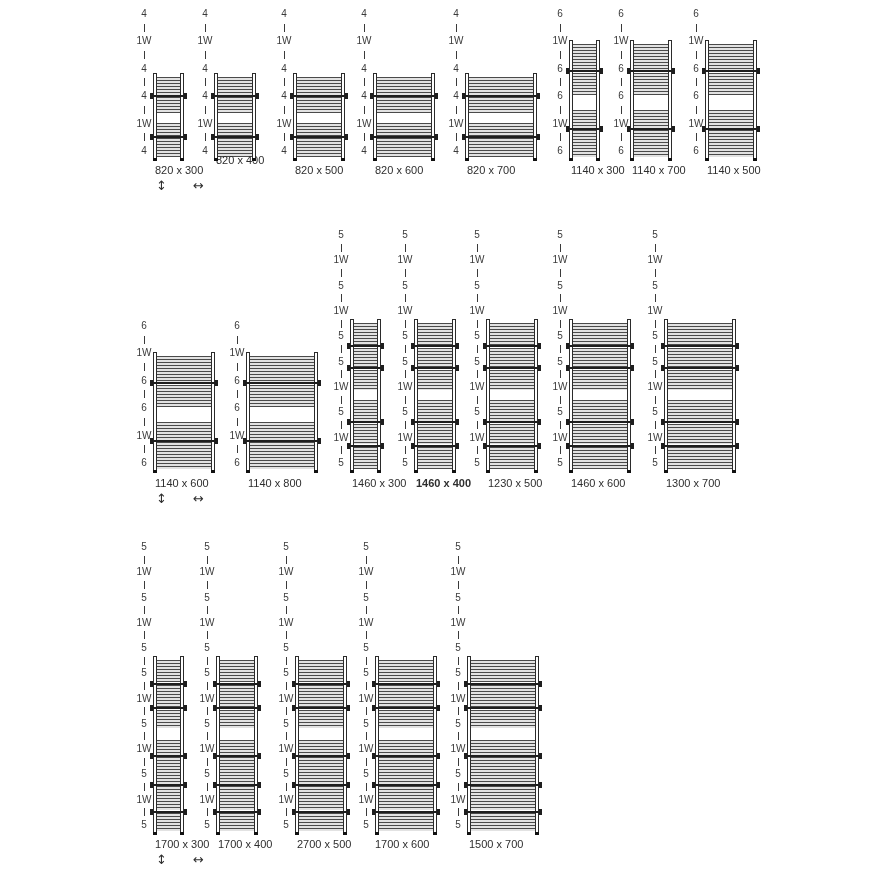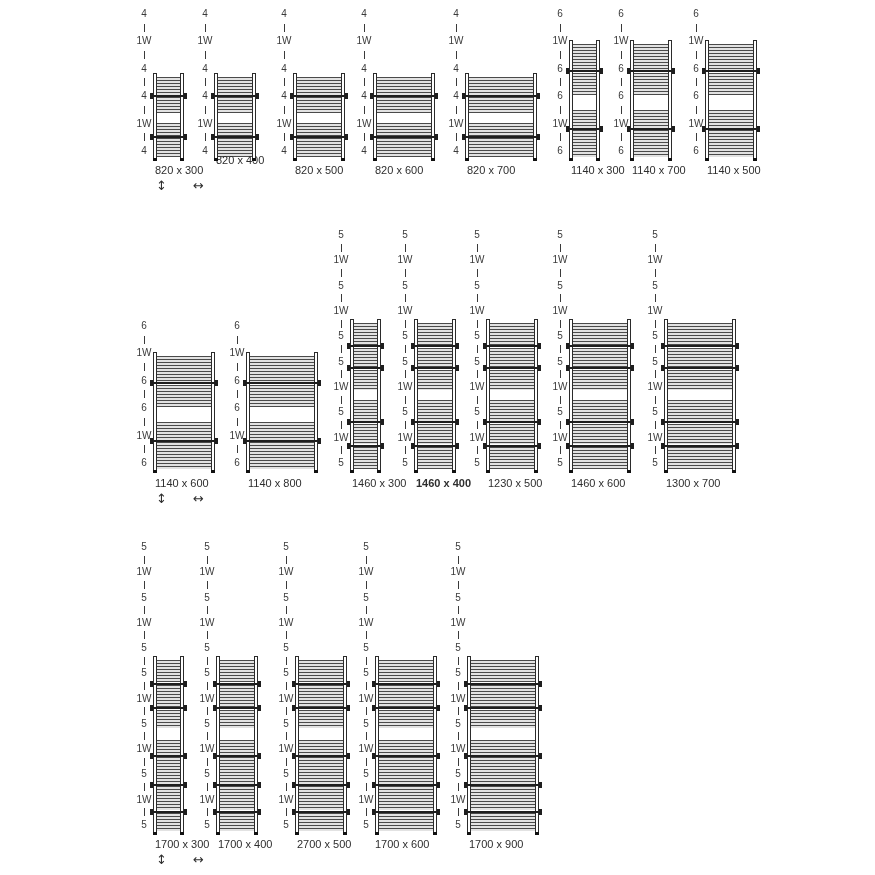--- a/index.html
+++ b/index.html
@@ -852,14 +852,14 @@
         </div>
         <div class="sec tubes" style="flex: 0 0 14%;"></div>
         <div class="sec bracket" style="flex: 0 0 1.5%;">
           <div class="bracket-line"></div>
         </div>
         <div class="sec tubes" style="flex: 0 0 10.5%;"></div>
       </div>
       <div class="rail left"></div>
       <div class="rail right"></div>
     </div>
-    <div class="size-label" style="left: 469px; top: 838px;">1700 x 900</div>
+    <div class="size-label" style="left: 469px; top: 838px;">1500 x 700</div>
   </div>
 
 </body></html>

